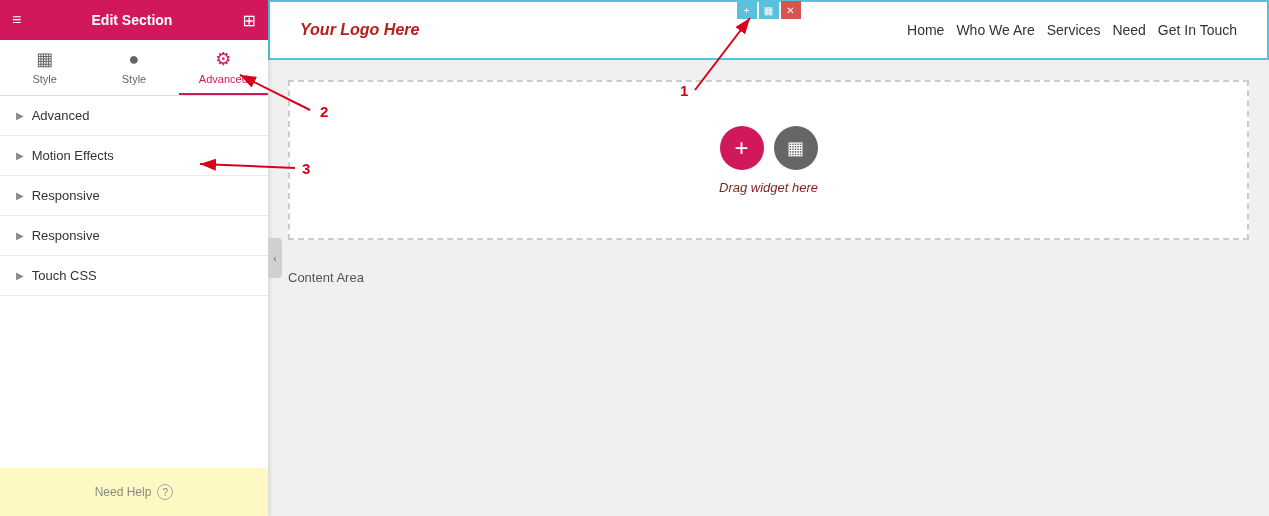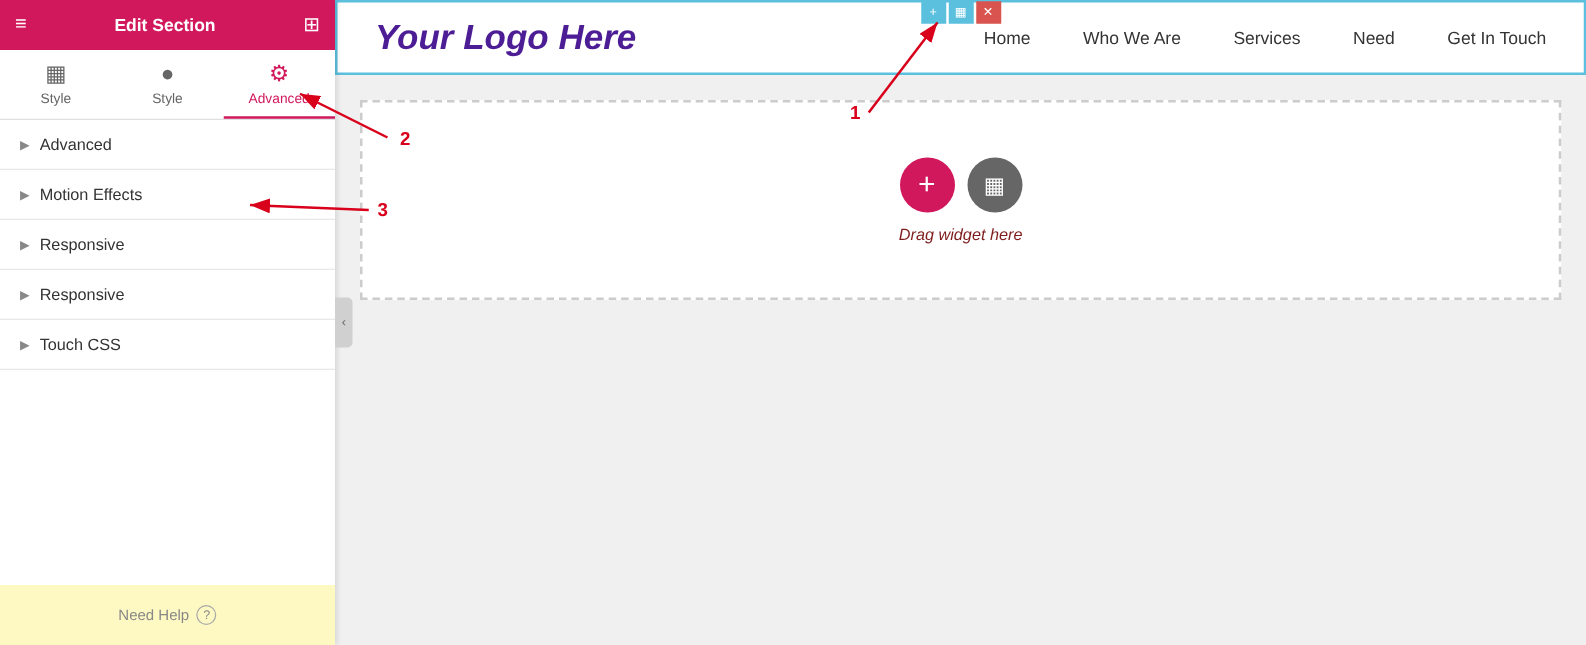--- a/index.html
+++ b/index.html
@@ -178,29 +178,29 @@
       color: #fff;
     }
     .nav-ctrl-btn.red {
       background: #d9534f;
     }
     .nav-ctrl-btn.grid {
       background: #5bc0de;
     }
 
     .logo-area {
-      font-size: 28px;
+      font-size: 16px;
       font-weight: bold;
-      color: #4c1d95;
+      color: #b91c1c;
       font-style: italic;
     }
 
     .nav-links {
       display: flex;
-      gap: 42px;
+      gap: 12px;
       align-items: flex-start;
     }
     .nav-link {
       font-size: 14px;
       color: #333;
       text-decoration: none;
       cursor: pointer;
     }
 
     
@@ -362,20 +362,21 @@
       <div class="widget-buttons">
         <button class="widget-add-btn">
           <span>+</span>
         </button>
         <button class="widget-grid-btn">
           <span>▦</span>
         </button>
       </div>
       <div class="drag-widget-text">Drag widget here</div>
     </div>
+    <div class="content-area-label">Content Area</div>
   </div>
 </div>
 
 <svg class="annotations" xmlns="http://www.w3.org/2000/svg">
 
   <defs>
     <marker id="arrowhead" markerWidth="8" markerHeight="6" refX="8" refY="3" orient="auto">
       <polygon points="0 0, 8 3, 0 6" fill="#d9001b"></polygon>
     </marker>
   </defs>

